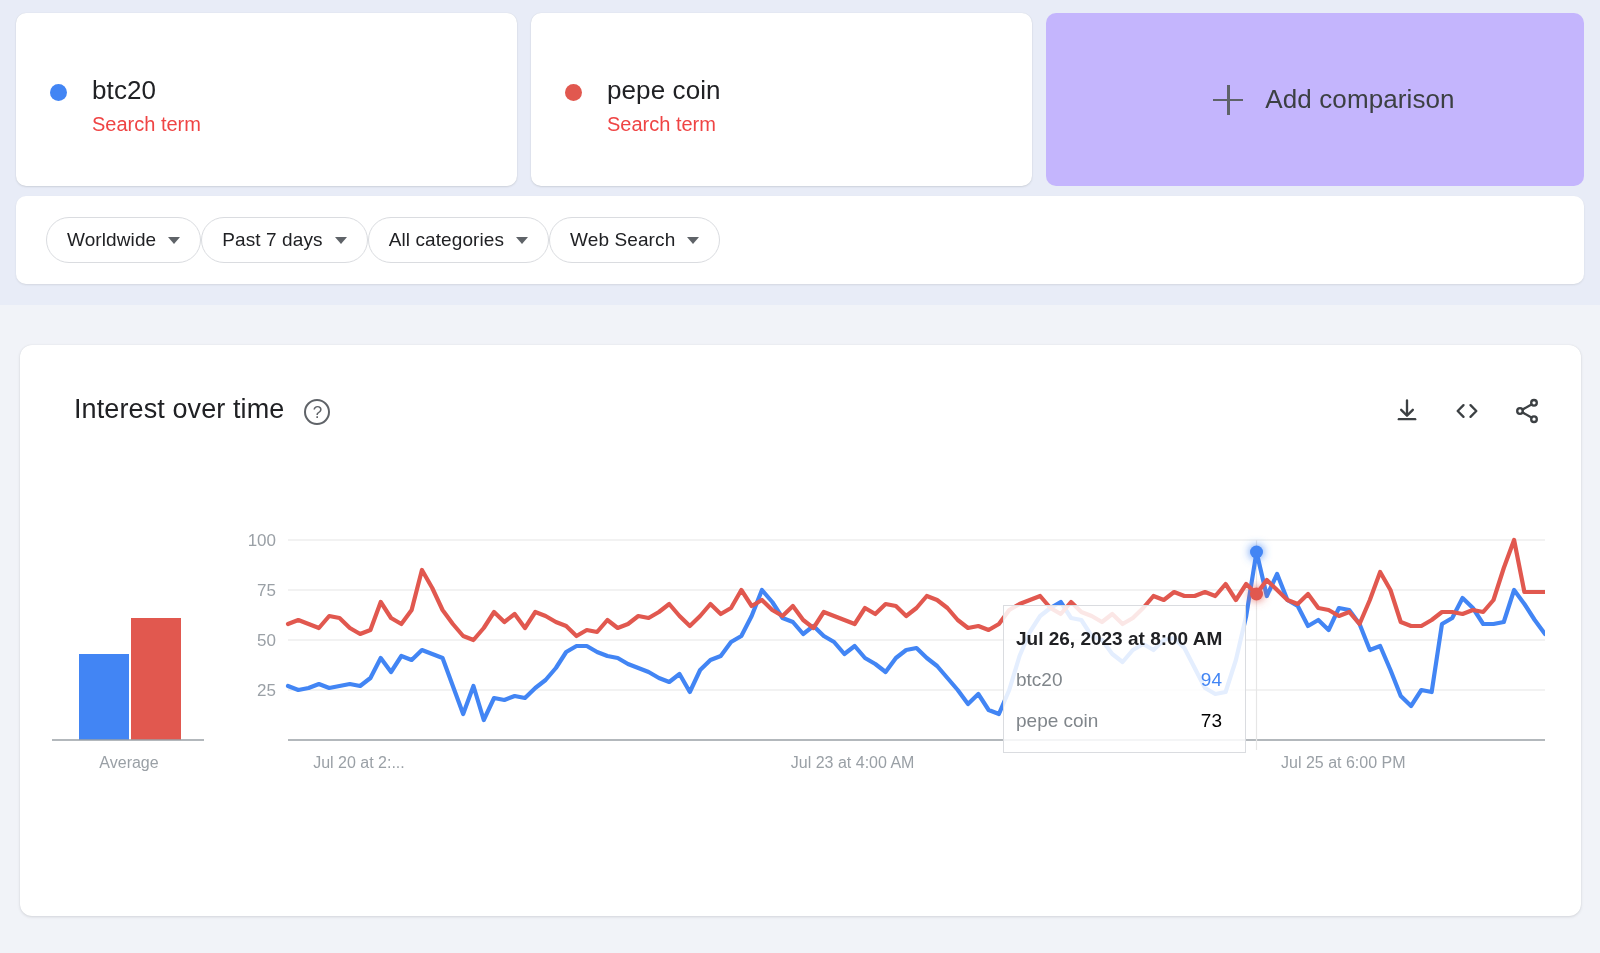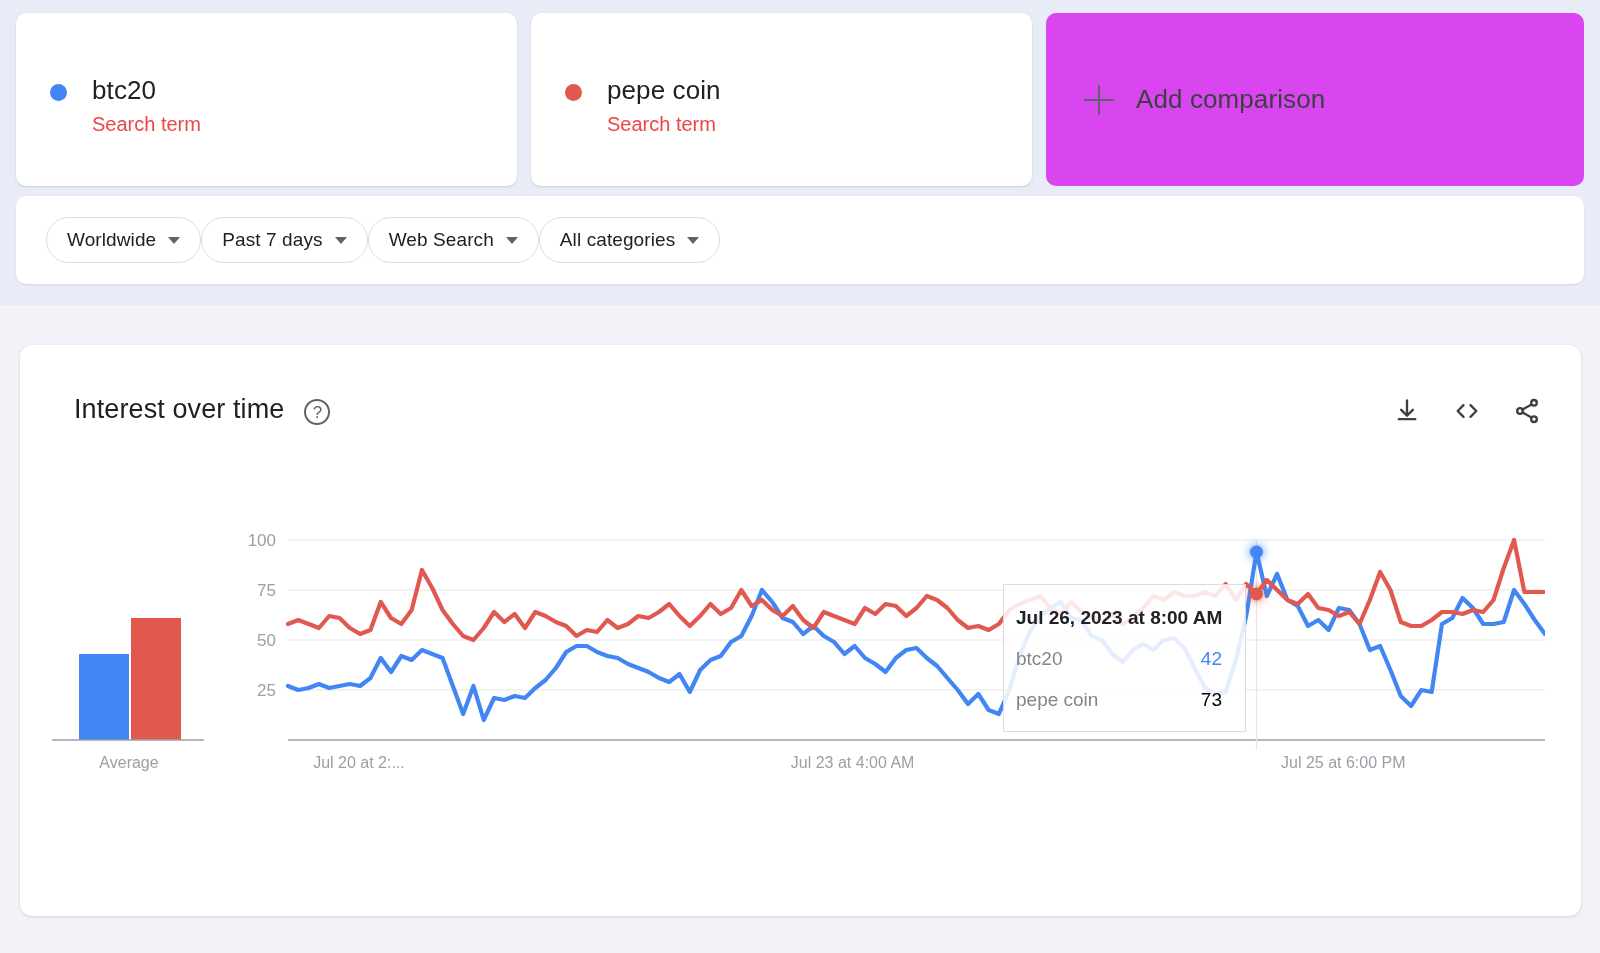--- a/index.html
+++ b/index.html
@@ -36,23 +36,24 @@
   .term-text { margin-left: 25px; }
   .term-name {
     font-size: 26px; color: #202124; line-height: 30px;
     font-weight: 400; letter-spacing: .1px;
   }
   .term-sub {
     font-size: 20px; color: #ef4444; line-height: 24px; margin-top: 7px;
   }
   .add-card {
     flex: 1 1 auto; height: 173px;
-    background: #d946ef; border-radius: 10px;
+    background: #c4b5fd; border-radius: 10px;
     display: flex; align-items: center; padding-left: 38px;
     cursor: pointer;
+    justify-content: center;
   }
   .plus-icon {
     width: 30px; height: 30px; position: relative; flex: 0 0 30px;
   }
   .plus-icon::before, .plus-icon::after {
     content: ""; position: absolute; background: #5f6368;
   }
   .plus-icon::before { left: 0; top: 14px; width: 30px; height: 2.4px; }
   .plus-icon::after { top: 0; left: 14px; height: 30px; width: 2.4px; }
   .add-label {
@@ -166,25 +167,25 @@
   <div class="filter-bar">
     <div class="chip">
       <span class="chip-label">Worldwide</span>
       <span class="caret"></span>
     </div>
     <div class="chip">
       <span class="chip-label">Past 7 days</span>
       <span class="caret"></span>
     </div>
     <div class="chip">
+      <span class="chip-label">All categories</span>
+      <span class="caret"></span>
+    </div>
+    <div class="chip">
       <span class="chip-label">Web Search</span>
-      <span class="caret"></span>
-    </div>
-    <div class="chip">
-      <span class="chip-label">All categories</span>
       <span class="caret"></span>
     </div>
   </div>
 
   <div class="chart-card">
 
     <div class="chart-head">
       <span class="chart-title">Interest over time</span>
       <span class="help-icon">?</span>
 
@@ -244,25 +245,25 @@
                 <feMergeNode in="b"></feMergeNode>
                 <feMergeNode in="SourceGraphic"></feMergeNode>
               </feMerge>
             </filter>
           </defs>
           <circle cx="1031.5081967213114" cy="22.00000000000001" r="6.5" fill="#4285f4" filter="url(#glow)"></circle>
           <circle cx="1031.5081967213114" cy="64" r="6.5" fill="#e1584f" filter="url(#glow)"></circle>
         </svg>
     </div>
 
-    <div class="tooltip" style="left:983px;top:239px;padding-left:12px;">
+    <div class="tooltip" style="left:983px;top:260px;padding-left:12px;">
       <div class="tt-date">Jul 26, 2023 at 8:00 AM</div>
       <div class="tt-row">
         <span class="tt-name">btc20</span>
-        <span class="tt-val" style="color:#4285f4">42</span>
+        <span class="tt-val" style="color:#4285f4">94</span>
       </div>
       <div class="tt-row">
         <span class="tt-name">pepe coin</span>
         <span class="tt-val" style="color:#000000">73</span>
       </div>
     </div>
 
   </div>
 </div>
 

